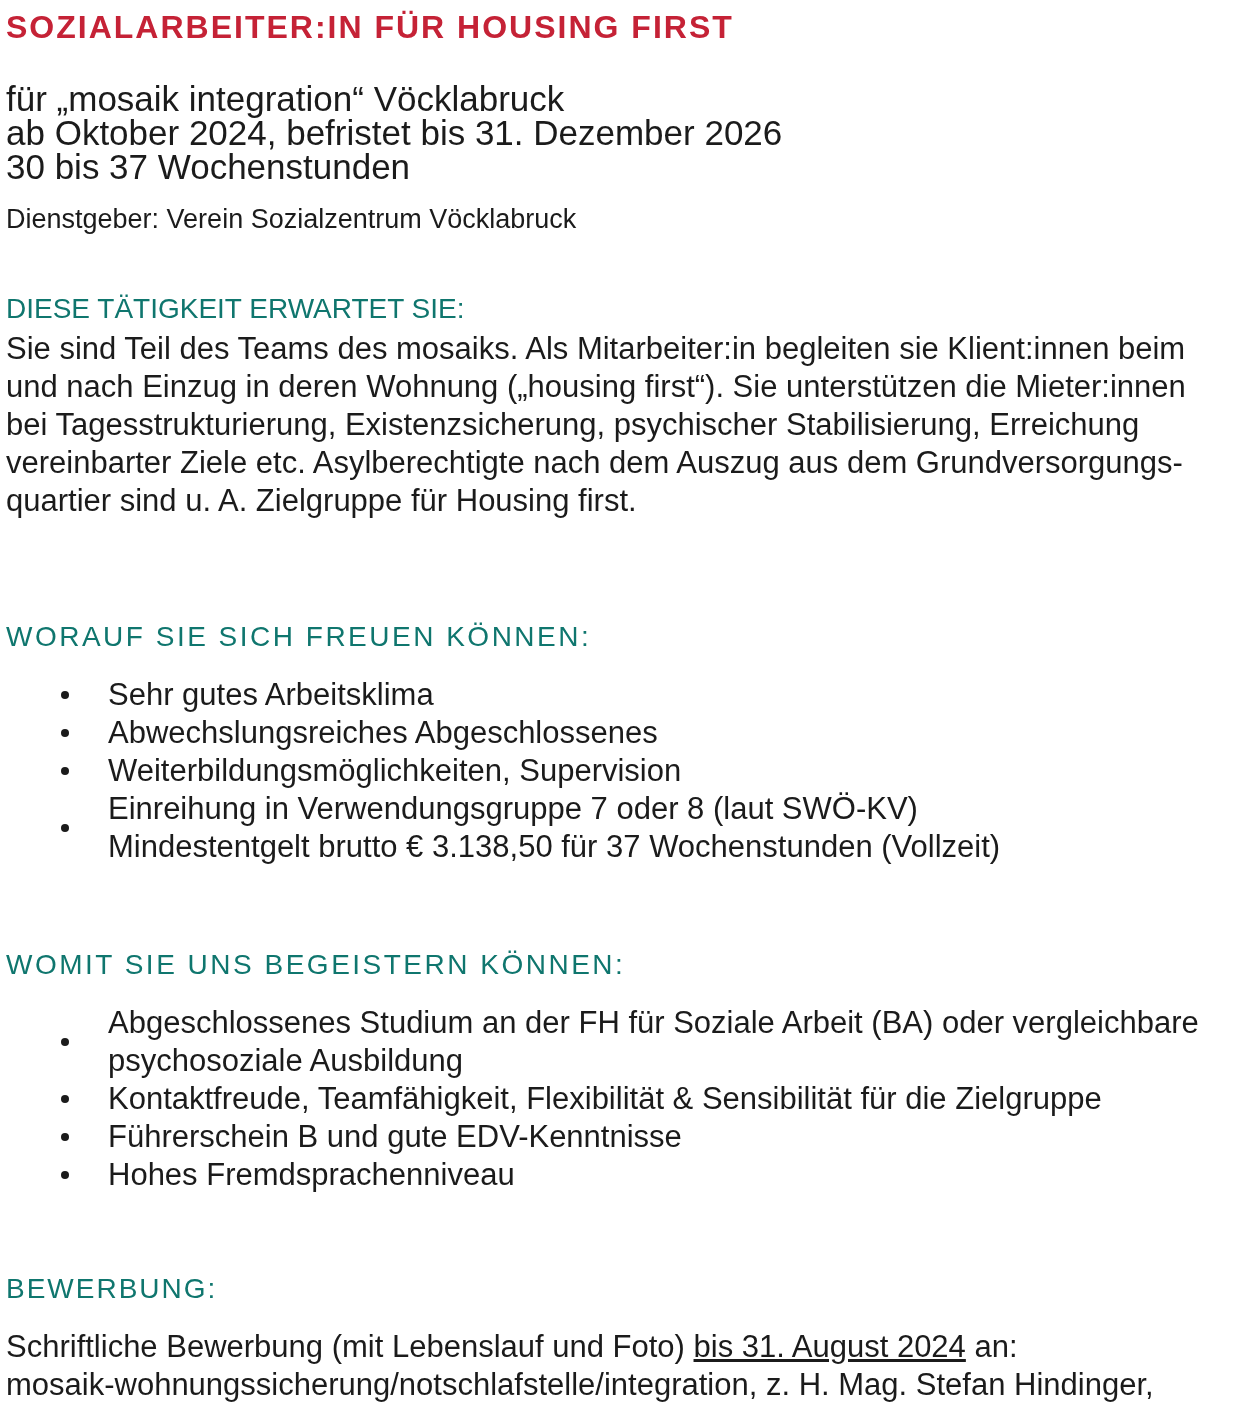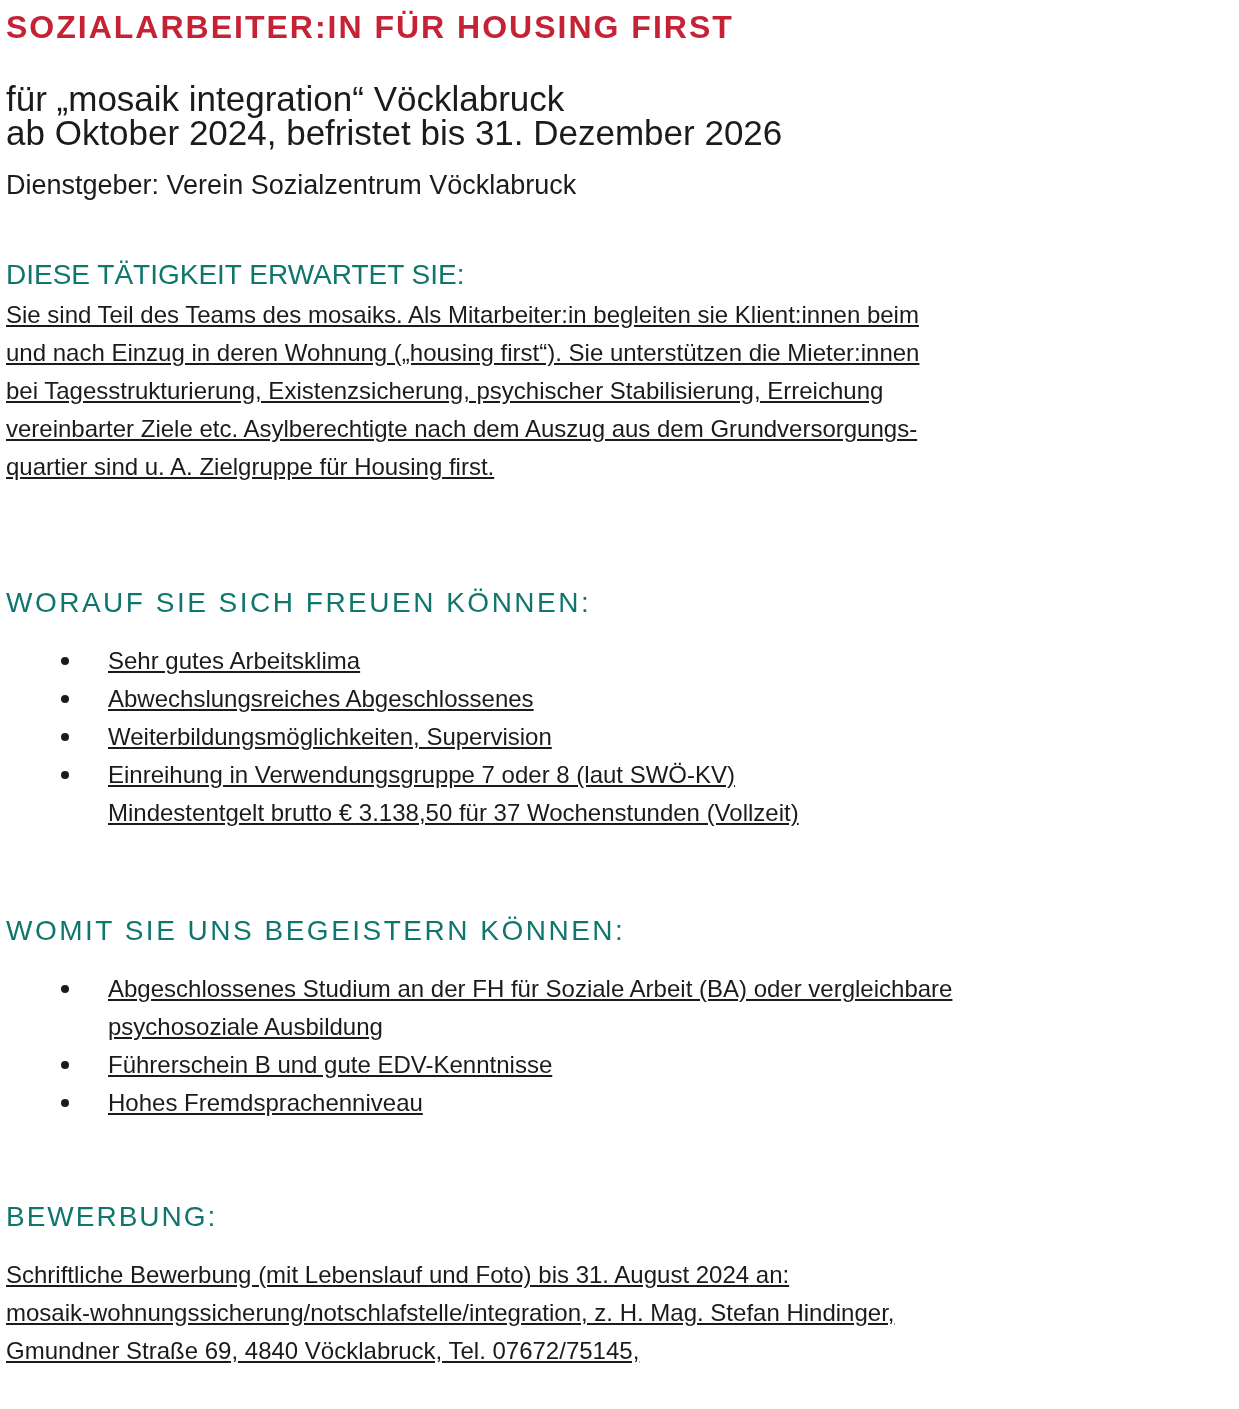--- a/index.html
+++ b/index.html
@@ -24,24 +24,23 @@
     letter-spacing: 2px;
     line-height: 38px;
     white-space: nowrap;
   }
   .body-line {
     font-size: 35px;
     line-height: 34px;
     white-space: nowrap;
   }
   .para-line {
-    font-size: 24px;
+    font-size: 31px;
     line-height: 38px;
     white-space: nowrap;
-    text-decoration: underline;
   }
   .intro-block { margin-top: 36px; }
   .employer-line { margin-top: 18px; font-size: 27px; line-height: 34px; white-space: nowrap; }
   .section-heading {
     color: #0f766e;
     font-size: 28px;
     font-weight: 400;
     line-height: 34px;
     white-space: nowrap;
   }
@@ -50,21 +49,21 @@
   .tasks-para { margin-top: 4px; }
   .benefits-heading { margin-top: 100px; }
   .quals-heading { margin-top: 82px; }
   .application-heading { margin-top: 78px; letter-spacing: 2px; }
   .bullet-list {
     list-style: none;
     margin-top: 22px;
   }
   .bullet-list li {
     display: flex;
-    align-items: flex-start;
+    align-items: center;
   }
   .bullet-marker {
     width: 47px;
     flex: 0 0 47px;
     margin-left: 55px;
     position: relative;
     height: 38px;
   }
   .bullet-marker::after {
     content: "";
@@ -83,20 +82,21 @@
 </head>
 <body>
 
 <div class="page">
 
   <h1 class="doc-title">SOZIALARBEITER:IN FÜR HOUSING FIRST</h1>
 
   <div class="intro-block">
     <div class="body-line">für „mosaik integration“ Vöcklabruck</div>
     <div class="body-line">ab Oktober 2024, befristet bis 31. Dezember 2026</div>
+    <div class="body-line">30 bis 37 Wochenstunden</div>
   </div>
 
   <div class="employer-line">Dienstgeber: Verein Sozialzentrum Vöcklabruck</div>
 
   <h2 class="section-heading tasks-heading">DIESE TÄTIGKEIT ERWARTET SIE:</h2>
   <div class="tasks-para">
     <div class="para-line">Sie sind Teil des Teams des mosaiks. Als Mitarbeiter:in begleiten sie Klient:innen beim</div>
     <div class="para-line">und nach Einzug in deren Wohnung („housing first“). Sie unterstützen die Mieter:innen</div>
     <div class="para-line">bei Tagesstrukturierung, Existenzsicherung, psychischer Stabilisierung, Erreichung</div>
     <div class="para-line">vereinbarter Ziele etc. Asylberechtigte nach dem Auszug aus dem Grundversorgungs-</div>
@@ -137,20 +137,26 @@
     <li>
       <span class="bullet-marker"></span>
       <div class="li-text">
         <div class="para-line">Abgeschlossenes Studium an der FH für Soziale Arbeit (BA) oder vergleichbare</div>
         <div class="para-line">psychosoziale Ausbildung</div>
       </div>
     </li>
     <li>
       <span class="bullet-marker"></span>
       <div class="li-text">
+        <div class="para-line">Kontaktfreude, Teamfähigkeit, Flexibilität &amp; Sensibilität für die Zielgruppe</div>
+      </div>
+    </li>
+    <li>
+      <span class="bullet-marker"></span>
+      <div class="li-text">
         <div class="para-line">Führerschein B und gute EDV-Kenntnisse</div>
       </div>
     </li>
     <li>
       <span class="bullet-marker"></span>
       <div class="li-text">
         <div class="para-line">Hohes Fremdsprachenniveau</div>
       </div>
     </li>
   </ul>

